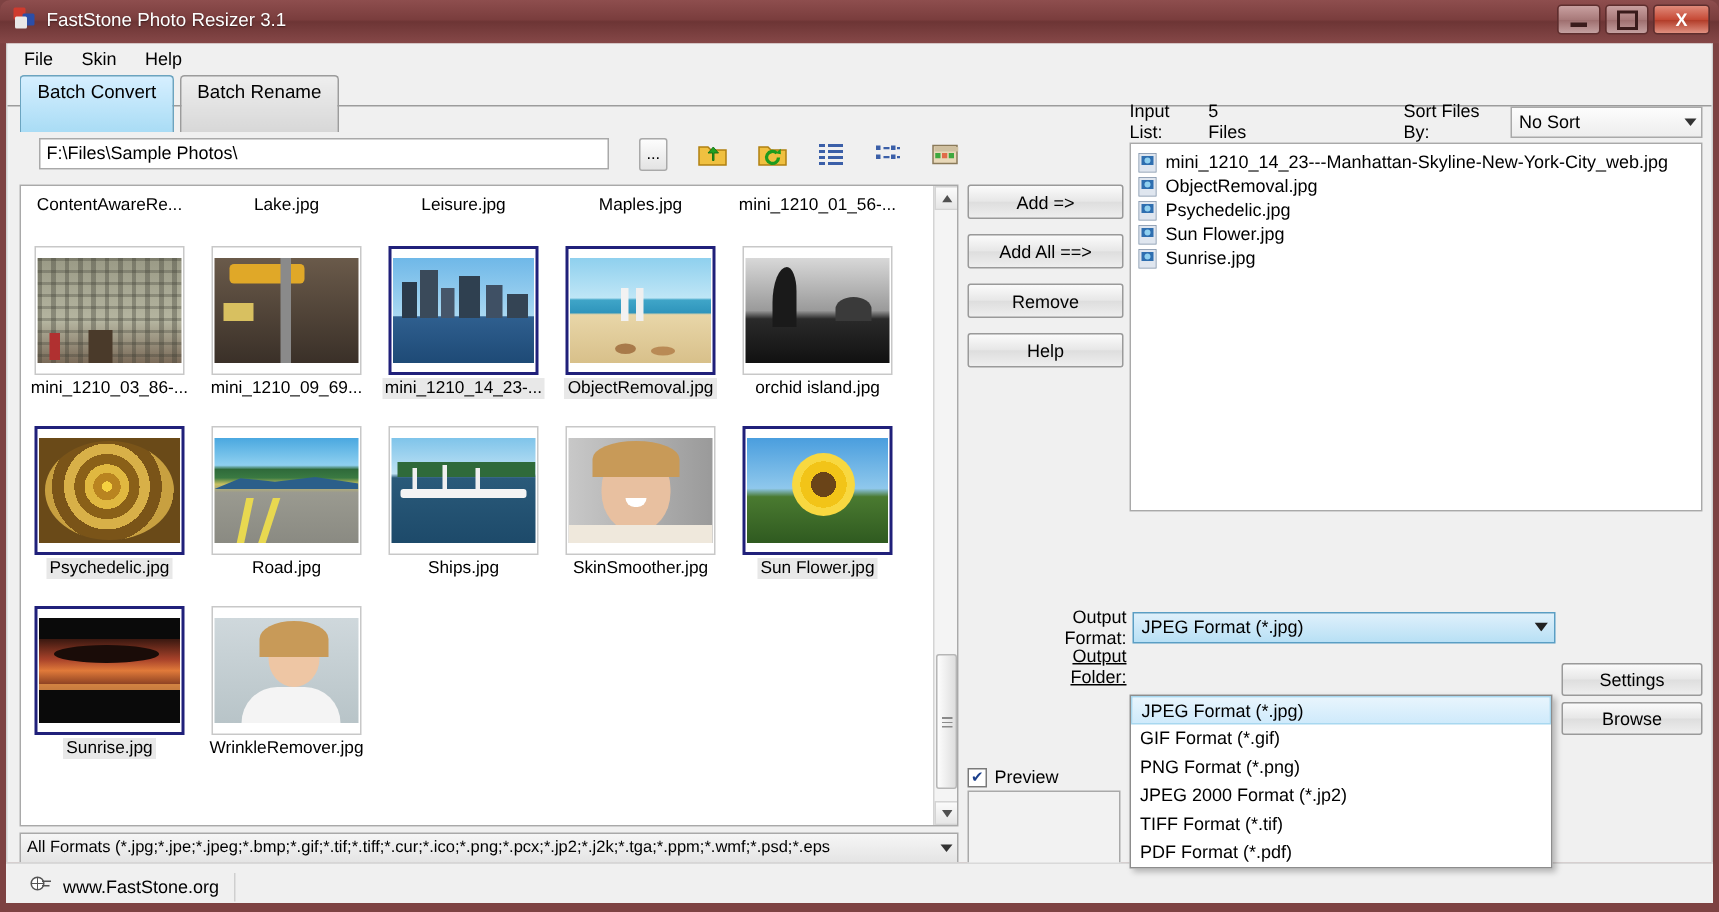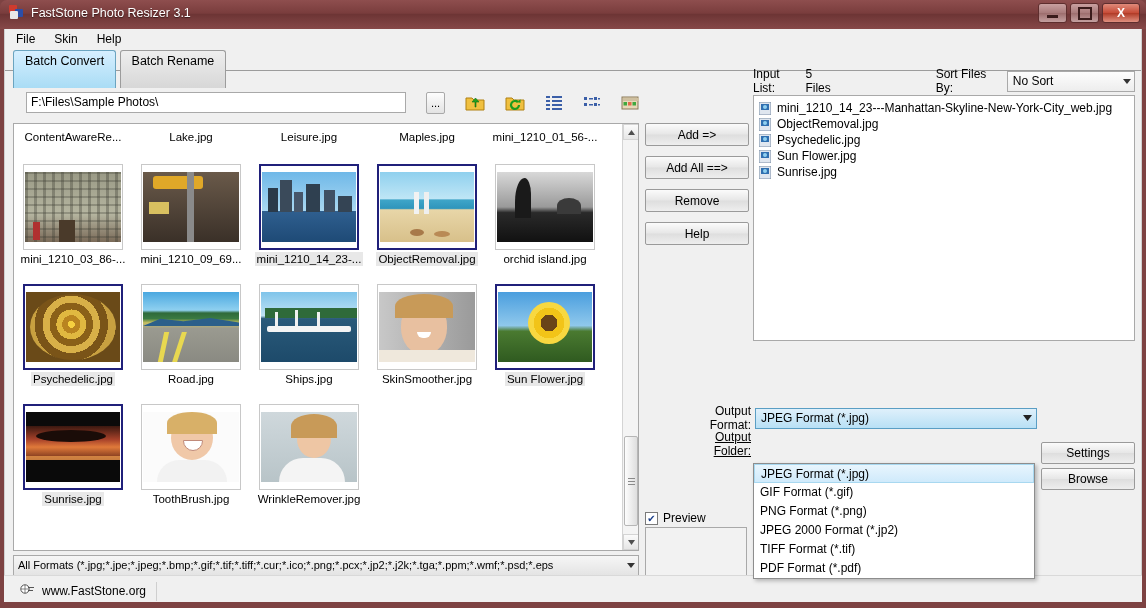--- a/index.html
+++ b/index.html
@@ -419,31 +419,20 @@
             <div class="trow" style="margin-top:18px;">
               <div class="tcell">
                 <div class="tbox sel">
                     <div class="timg" style="background:#0a0a0a;">
                   <div style="position:absolute;left:0;top:14px;width:100%;height:34px;background:linear-gradient(to bottom,#3a1810,#a8422a 40%,#e07a3a 62%,#6a2a18 100%);"></div>
                   <div style="position:absolute;left:10px;top:18px;width:70px;height:12px;background:#1a0c08;border-radius:50%;"></div>
                   <div style="position:absolute;left:0;top:44px;width:100%;height:4px;background:#f0a050;opacity:.7;"></div>
                 </div>
                   </div>
                 <div class="tname sel">Sunrise.jpg</div>
-              </div>
-              <div class="tcell">
-                <div class="tbox">
-                    <div class="timg" style="background:#fbfbfb;">
-                  <div style="position:absolute;left:28px;top:4px;width:42px;height:44px;border-radius:50%;background:#f0c8a8;"></div>
-                  <div style="position:absolute;left:24px;top:0;width:50px;height:22px;border-radius:50% 50% 0 0;background:#d8b068;"></div>
-                  <div style="position:absolute;left:40px;top:28px;width:18px;height:9px;border-radius:0 0 10px 10px;background:#fff;border:1px solid #c08a7a;"></div>
-                  <div style="position:absolute;left:14px;bottom:0;width:70px;height:22px;border-radius:40px 40px 0 0;background:#f2f2f2;"></div>
-                </div>
-                  </div>
-                <div class="tname">ToothBrush.jpg</div>
               </div>
               <div class="tcell">
                 <div class="tbox">
                     <div class="timg" style="background:linear-gradient(to bottom,#cfd8dc,#b8c4c8);">
                   <div style="position:absolute;left:36px;top:8px;width:34px;height:38px;border-radius:50%;background:#eec6a4;"></div>
                   <div style="position:absolute;left:30px;top:2px;width:46px;height:24px;border-radius:50% 50% 0 0;background:#c89a58;"></div>
                   <div style="position:absolute;left:18px;bottom:0;width:66px;height:24px;border-radius:30px 30px 0 0;background:#f4f4f4;"></div>
                 </div>
                   </div>
                 <div class="tname">WrinkleRemover.jpg</div>

